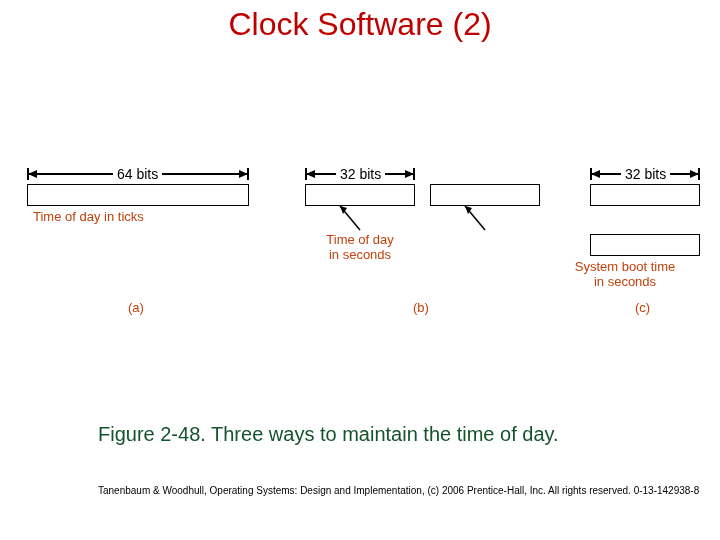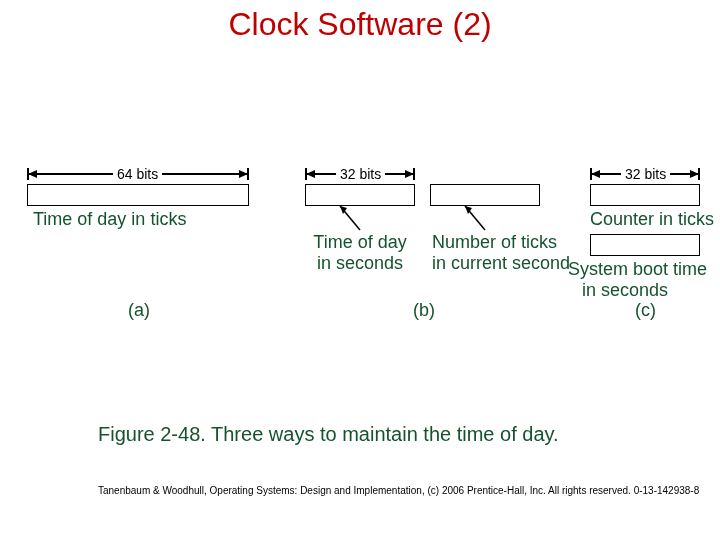--- a/index.html
+++ b/index.html
@@ -55,22 +55,22 @@
   }
   .arrow-right {
     position: absolute;
     width: 0; height: 0;
     border-top: 4px solid transparent;
     border-bottom: 4px solid transparent;
     border-left: 9px solid #000;
   }
   .lbl {
     position: absolute;
-    font-size: 18px;
-    color: #14532d;
+    font-size: 13px;
+    color: #c2410c;
     text-align: center;
     white-space: pre;
   }
   .dim-label {
     position: absolute;
     font-size: 14px;
     background: #fff;
     padding: 0 4px;
     text-align: center;
   }
@@ -119,33 +119,30 @@
     <line x1="30" y1="30" x2="10" y2="6" stroke="#000" stroke-width="1.5"></line>
     <polygon points="10,6 17,8 13,14" fill="#000"></polygon>
   </svg>
   <div class="lbl" style="left:310px; top:70px; width:100px;text-align:center;">Time of day
 in seconds</div>
 
   <svg style="position:absolute; left:455px; top:38px; width:40px; height:35px; overflow:visible;">
     <line x1="30" y1="30" x2="10" y2="6" stroke="#000" stroke-width="1.5"></line>
     <polygon points="10,6 17,8 13,14" fill="#000"></polygon>
   </svg>
-  <div class="lbl" style="left:432px; top:70px; width:110px;">Number of ticks
-in current second</div>
 
   <div class="lbl" style="left:413px; top:138px;">(b)</div>
 
   <div class="dim-tick" style="left:590px; top:6px;"></div>
   <div class="dim-tick" style="left:698px; top:6px;"></div>
   <div class="dim-line" style="left:591px; top:11px; width:108px;"></div>
   <div class="arrow-left" style="left:591px; top:8px;"></div>
   <div class="arrow-right" style="left:690px; top:8px;"></div>
   <div class="dim-label" style="left:621px; top:4px;">32 bits</div>
   <div class="box" style="left:590px; top:22px; width:110px; height:22px;"></div>
-  <div class="lbl" style="left:590px; top:47px; width:110px;">Counter in ticks</div>
   <div class="box" style="left:590px; top:72px; width:110px; height:22px;"></div>
   <div class="lbl" style="left:568px; top:97px; width:114px;">System boot time
 in seconds</div>
   <div class="lbl" style="left:635px; top:138px;">(c)</div>
 
 </div>
 
 <div class="caption">Figure 2-48.  Three ways to maintain the time of day.</div>
 <div class="footer">Tanenbaum &amp; Woodhull, Operating Systems: Design and Implementation, (c) 2006 Prentice-Hall, Inc. All rights reserved. 0-13-142938-8</div>
 

